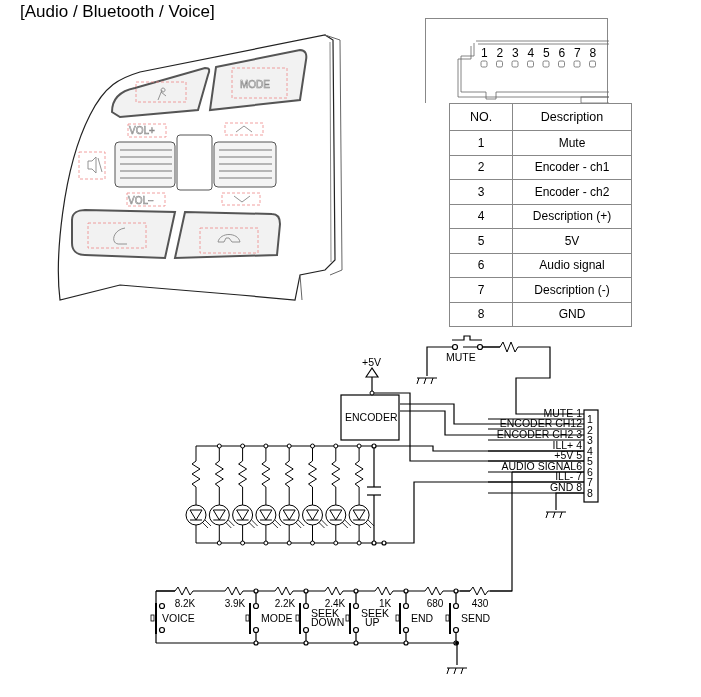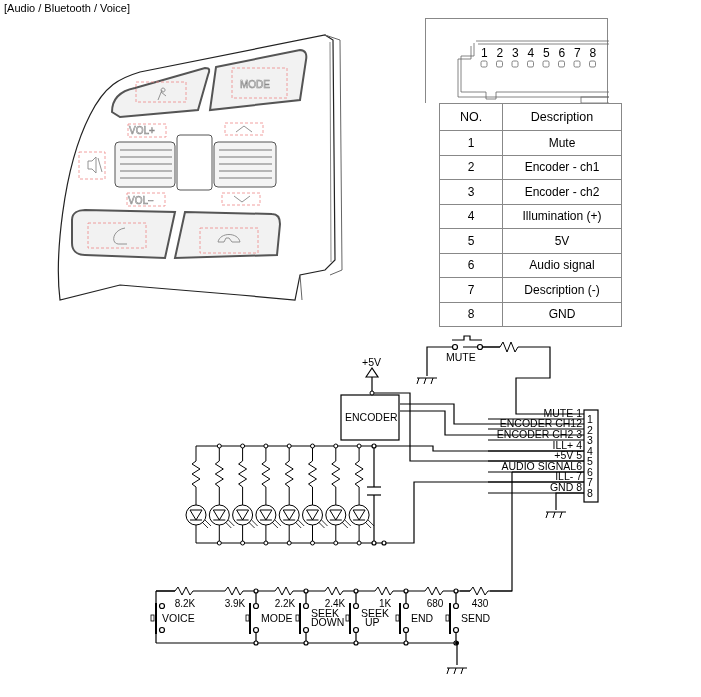--- a/index.html
+++ b/index.html
@@ -1,22 +1,22 @@
 <!DOCTYPE html>
 <html><head>
 <meta charset="utf-8">
 <style>
   html, body { margin: 0; padding: 0; background: #ffffff; }
   body { width: 701px; height: 697px; position: relative; overflow: hidden;
          font-family: "Liberation Sans", sans-serif; color: #000; }
-  #page-title { position: absolute; left: 4px; top: 2px; font-size: 11px; }
+  #page-title { position: absolute; left: 20px; top: 2px; font-size: 17px; }
   #switch-illustration { position: absolute; left: 0; top: 0; }
   #connector-view { position: absolute; left: 425px; top: 18px; width: 183px; height: 85px;
                     border: 1px solid #888; border-bottom: none; box-sizing: border-box; }
-  #pin-table { position: absolute; left: 439px; top: 103px; width: 183px;
+  #pin-table { position: absolute; left: 449px; top: 103px; width: 183px;
                border-collapse: collapse; font-size: 12px; }
   #pin-table td, #pin-table th { border: 1px solid #888; height: 23.5px; padding: 0; text-align: center; font-weight: normal; }
   #pin-table th { height: 26px; font-size: 12.5px; }
   #pin-table td.no { width: 62px; }
   #schematic { position: absolute; left: 0; top: 0; }
   .sch-text { font-family: "Liberation Sans", sans-serif; font-size: 10.5px; fill: #000; }
   .sch-small { font-size: 10px; }
 </style>
 </head>
 <body>
@@ -128,21 +128,21 @@
       <tr>
         <td class="no">2</td>
         <td>Encoder - ch1</td>
       </tr>
       <tr>
         <td class="no">3</td>
         <td>Encoder - ch2</td>
       </tr>
       <tr>
         <td class="no">4</td>
-        <td>Illumination (+)</td>
+        <td>Description (+)</td>
       </tr>
       <tr>
         <td class="no">5</td>
         <td>5V</td>
       </tr>
       <tr>
         <td class="no">6</td>
         <td>Audio signal</td>
       </tr>
       <tr>

